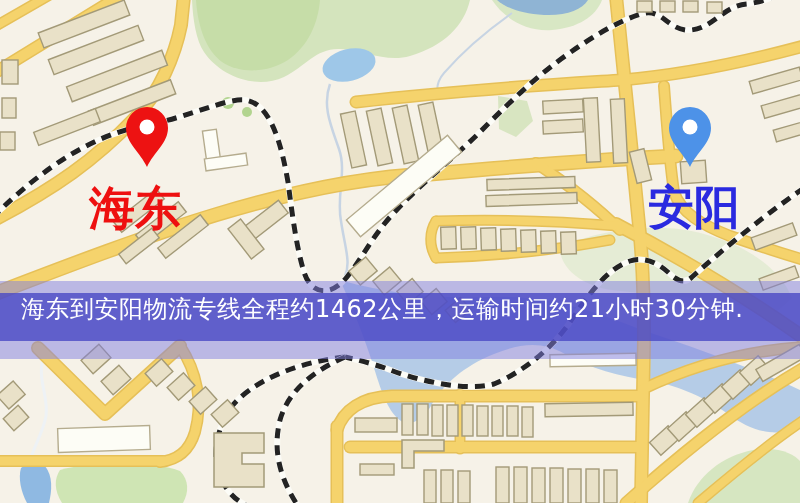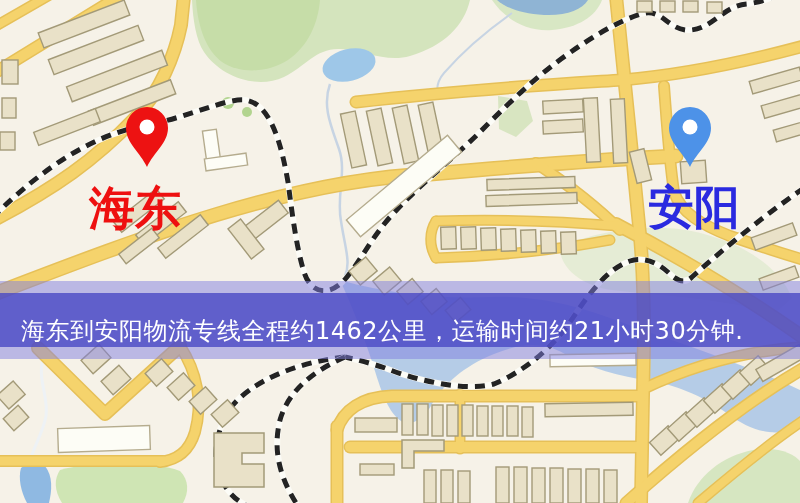--- a/index.html
+++ b/index.html
@@ -1,22 +1,22 @@
 <!DOCTYPE html>
 <html><head>
 <meta charset="utf-8">
 <style>
   html,body{margin:0;padding:0;background:#ddd;}
   #screen{position:relative;width:800px;height:503px;overflow:hidden;
           font-family:"DejaVu Sans",sans-serif;background:#0f766e;}
   #map-svg{position:absolute;left:0;top:0;}
   .banner-light{position:absolute;left:0;top:281px;width:800px;height:78px;
                 background:rgba(128,126,224,.50);}
-  .banner-dark{position:absolute;left:0;top:293px;width:800px;height:54px;
-               background:rgba(74,72,196,.80);display:flex;align-items:flex-end;}
+  .banner-dark{position:absolute;left:0;top:293px;width:800px;height:48px;
+               background:rgba(74,72,196,.80);display:flex;align-items:flex-start;}
   .banner-text{color:#fff;font-size:24px;padding-left:21px;letter-spacing:.5px;
                white-space:nowrap;font-weight:400;
                font-family:"DejaVu Sans",sans-serif;}
   .marker-label{font-weight:700;}
 </style>
 </head>
 <body>
 
 <div id="screen">
 

